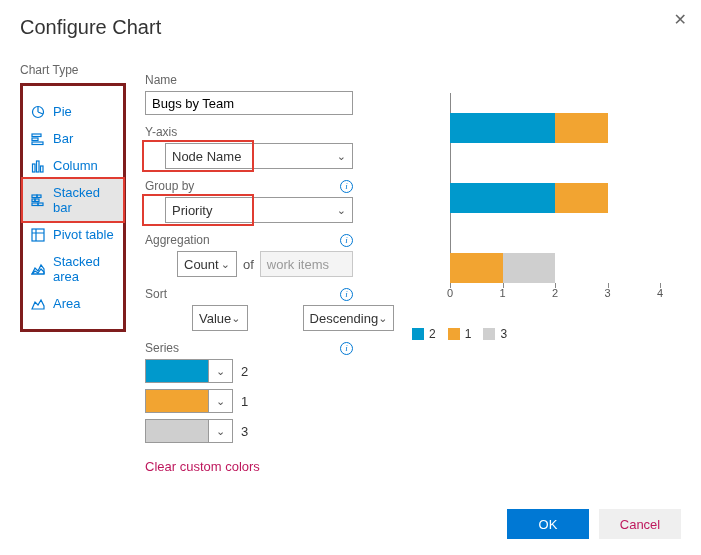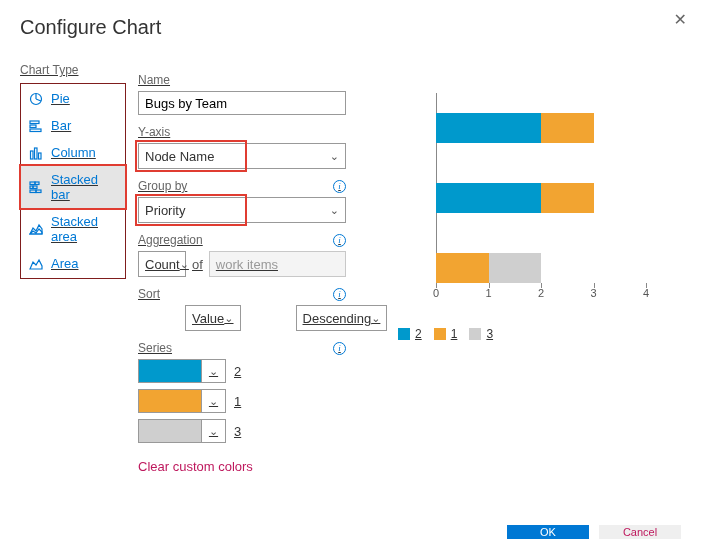--- a/index.html
+++ b/index.html
@@ -22,33 +22,32 @@
     cursor: pointer;
   }
   h1.title {
     font-size: 20px;
     font-weight: 400;
     margin: 0 0 24px 0;
     color: #333;
   }
   .cols {
     display: flex;
-    gap: 12px;
-    text-decoration: underline;
+    gap: 19px;
   }
   
   .sidebar-label {
     font-size: 12px;
     color: #666;
     margin-bottom: 6px;
   }
   .sidebar {
     width: 106px;
-    border: 1px solid #7f1d1d;
-    padding: 1px 0;
+    border: 3px solid #7f1d1d;
+    padding: 12px 0;
   }
   .sidebar-item {
     display: flex;
     align-items: center;
     gap: 8px;
     padding: 6px 8px;
     color: #0078d4;
     cursor: pointer;
     position: relative;
   }
@@ -108,32 +107,32 @@
     justify-content: space-between;
     padding: 0 6px;
     font-size: 13px;
     background: #fff;
     position: relative;
   }
   .select-box .chev {
     font-size: 11px;
     color: #555;
   }
-  .redwrap { position: relative; display:inline-block;}
+  .redwrap { position: relative; display:inline-block;padding-left:20px;}
   .redwrap .red-box2 {
     position: absolute;
     border: 2px solid #e03c31;
     pointer-events:none;
   }
   .agg-row {
     display: flex;
     align-items: center;
     gap: 6px;
   }
-  .agg-row .select-box.sm { width: 48px; }
+  .agg-row .select-box.sm { width: 60px; margin-left: 32px; }
   .of-label { color:#555; }
   .disabled-box {
     flex:1; height:26px; border:1px solid #c8c8c8;
     background:#f4f4f4; color:#999;
     display:flex; align-items:center; padding:0 6px;
   }
   .sort-row { display:flex; gap:8px; }
   .sort-row .select-box { flex:1;margin-left:47px; }
   
   .series-row {
@@ -199,23 +198,23 @@
   }
   .legend .lg { display:flex; align-items:center; gap:5px;}
   .legend .sq { width:12px; height:12px; }
   
   .footer {
     position:absolute;
     bottom: 16px; right: 20px;
     display:flex; gap:10px;
   }
   .btn {
-    min-width: 82px; height: 14px;
+    min-width: 82px; height: 30px;
     display:flex;align-items:center;justify-content:center;
-    font-size:11px;
+    font-size:13px;
     cursor:pointer;
   }
   .btn-primary { background:#0078d4; color:#fff; }
   .btn-secondary { background:#efefef; color:#be185d; }
 </style>
 </head>
 <body>
 
 <div class="close-x">✕</div>
 
@@ -261,20 +260,29 @@
             <svg viewBox="0 0 14 14">
               <rect x="1" y="2" width="5" height="2.5"></rect>
               <rect x="6" y="2" width="4" height="2.5"></rect>
               <rect x="1" y="6" width="3" height="2.5"></rect>
               <rect x="4" y="6" width="4" height="2.5"></rect>
               <rect x="1" y="10" width="6" height="2.5"></rect>
               <rect x="7" y="10" width="5" height="2.5"></rect>
             </svg>
           </span>
         <span>Stacked bar</span>
+      </div>
+      <div class="sidebar-item">
+        <span class="s-icon">
+            <svg viewBox="0 0 14 14">
+              <rect x="1" y="1" width="12" height="12"></rect>
+              <path d="M1 5 H13 M5 1 V13"></path>
+            </svg>
+          </span>
+        <span>Pivot table</span>
       </div>
       <div class="sidebar-item">
         <span class="s-icon">
             <svg viewBox="0 0 14 14">
               <path d="M1 12 L4 6 L7 9 L10 3 L13 7 L13 12 Z"></path>
               <path d="M1 12 L4 9 L7 11 L10 7 L13 10 L13 12 Z"></path>
             </svg>
           </span>
         <span>Stacked area</span>
       </div>

